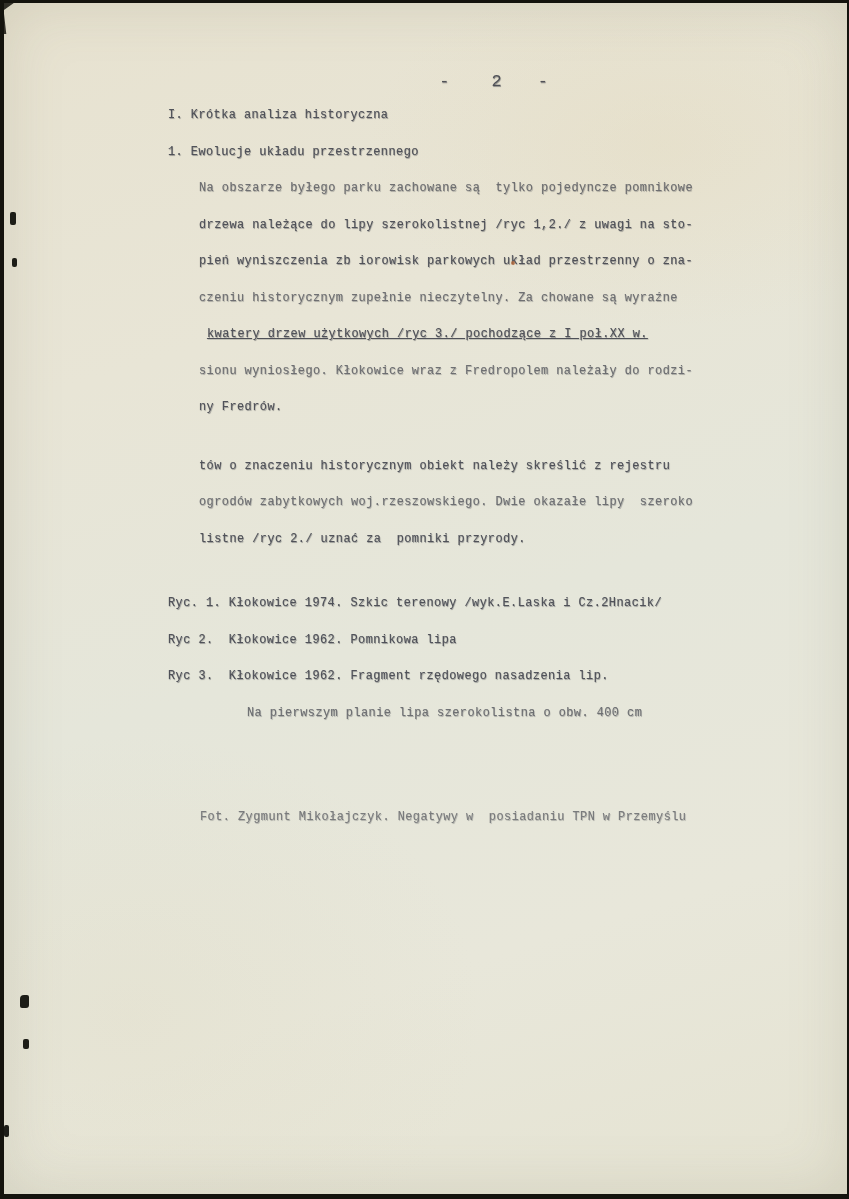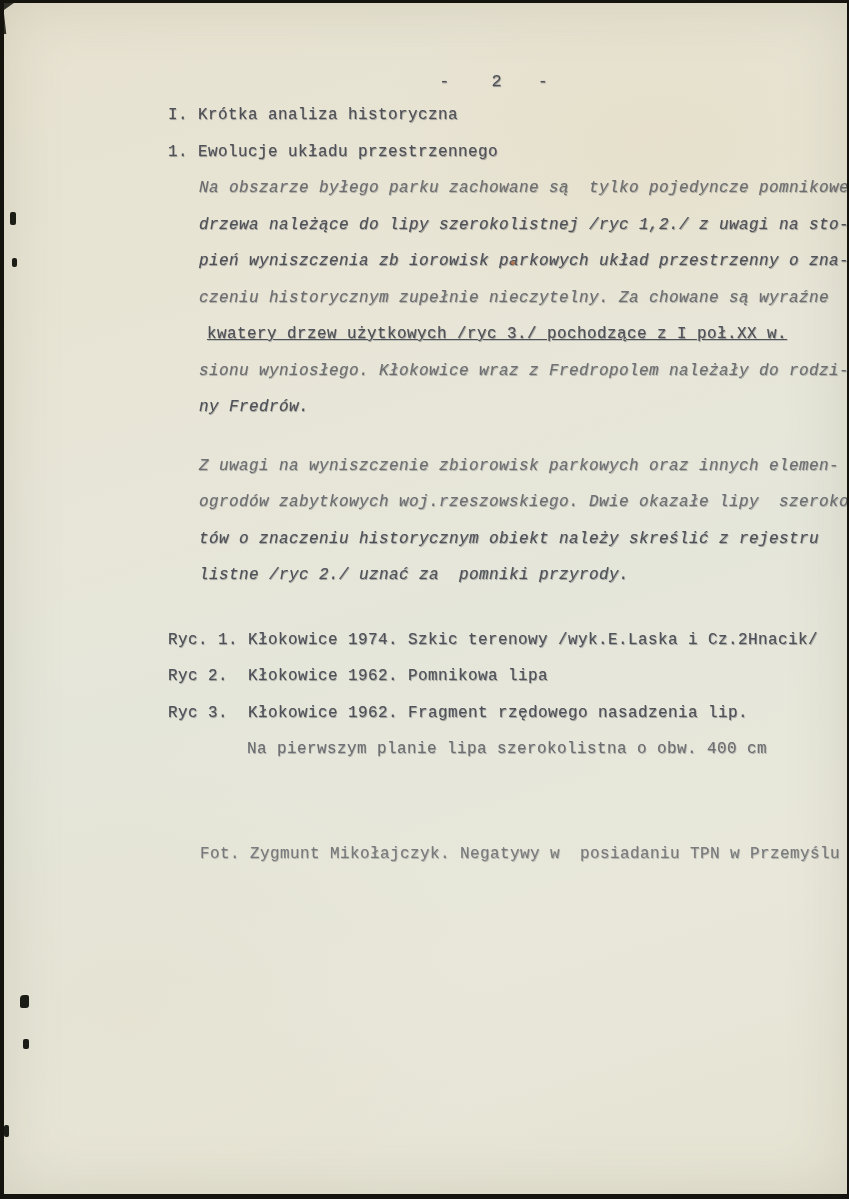--- a/index.html
+++ b/index.html
@@ -65,27 +65,27 @@
   .text-block {
     position: absolute;
     left: 164px;
     top: 94px;
     right: 0;
     z-index: 3;
   }
   .line {
     height: 36.5px;
     line-height: 36.5px;
-    font-size: 16px;
+    font-size: 12px;
     letter-spacing: 0.4px;
     white-space: pre;
     color: rgba(70,72,81,0.90);
     text-shadow: 0.6px 0.5px 0.7px rgba(62,64,72,0.45), -0.3px 0 0.5px rgba(62,64,72,0.25);
   }
-  .i1  { padding-left: 31px; font-style: italic; }
+  .i1  { padding-left: 31px; }
   .i1b { padding-left: 39px; text-decoration: underline; }
   .i2  { padding-left: 79px; }
   .fot { margin-left: -12px; }
   .dim  { opacity: 0.80; }
   .dim2 { opacity: 0.72; margin-left: 32px; }
   .spacer-a { height: 22px; }
   .spacer-b { height: 28px; }
   .spacer-c { height: 68px; }
   .struck {
     font-weight: bold;
@@ -109,23 +109,22 @@
       <div class="line i1 dim">Na obszarze byłego parku zachowane są  tylko pojedyncze pomnikowe</div>
       <div class="line i1">drzewa należące do lipy szerokolistnej /ryc 1,2./ z uwagi na sto-</div>
       <div class="line i1">pień wyniszczenia zb iorowisk parkowych układ przestrzenny o zna-</div>
       <div class="line i1 dim">czeniu historycznym zupełnie nieczytelny. Za chowane są wyraźne</div>
       <div class="line i1b">kwatery drzew użytkowych /ryc 3./ pochodzące z I poł.XX w.</div>
       <div class="line i1 dim">sionu wyniosłego. Kłokowice wraz z Fredropolem należały do rodzi-</div>
       <div class="line i1">ny Fredrów.</div>
 
       <div class="spacer-a"></div>
 
-      <div class="line i1 dim">Z uwagi na wyniszczenie zbiorowisk parkowych oraz innych elemen-</div>
+      <div class="line i1">tów o znaczeniu historycznym obiekt należy skreślić z rejestru</div>
       <div class="line i1 dim">ogrodów zabytkowych woj.rzeszowskiego. Dwie okazałe lipy  szeroko</div>
-      <div class="line i1">tów o znaczeniu historycznym obiekt należy skreślić z rejestru</div>
       <div class="line i1">listne /ryc 2./ uznać za  pomniki przyrody.</div>
 
       <div class="spacer-b"></div>
 
       <div class="line">Ryc. 1. Kłokowice 1974. Szkic terenowy /wyk.E.Laska i Cz.2Hnacik/</div>
       <div class="line">Ryc 2.  Kłokowice 1962. Pomnikowa lipa</div>
       <div class="line">Ryc 3.  Kłokowice 1962. Fragment rzędowego nasadzenia lip.</div>
       <div class="line i2 dim">Na pierwszym planie lipa szerokolistna o obw. 400 cm</div>
 
       <div class="spacer-c"></div>

